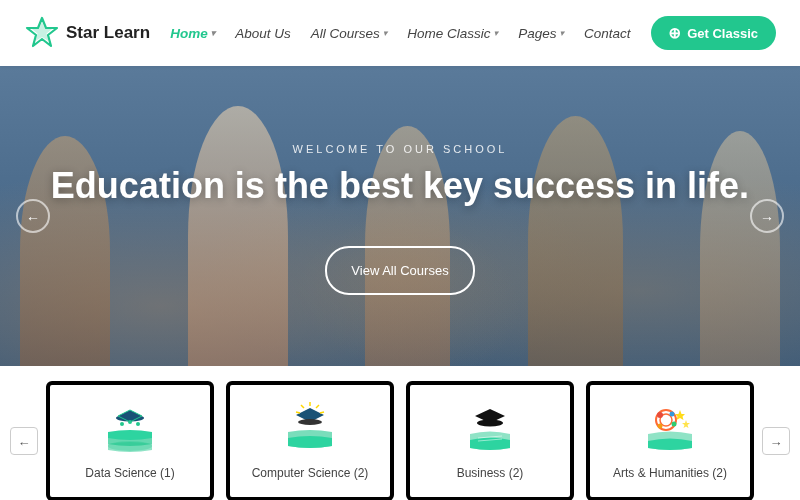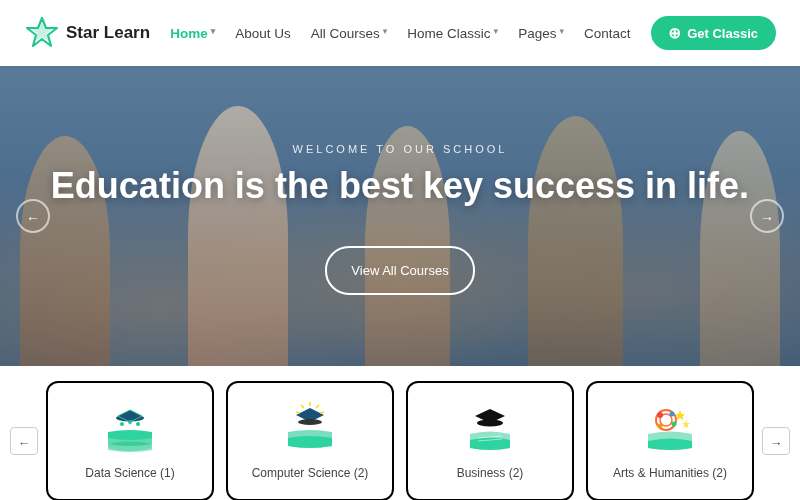--- a/index.html
+++ b/index.html
@@ -8,21 +8,21 @@
     
     .navbar {
       display: flex; align-items: center; justify-content: space-between;
       padding: 0 24px; height: 66px; background: #fff;
       box-shadow: 0 1px 4px rgba(0,0,0,0.08); position: relative; z-index: 10;
     }
     .nav-brand { display: flex; align-items: center; gap: 6px; }
     .nav-brand-icon { width: 36px; height: 36px; }
     .nav-brand-text { font-size: 17px; font-weight: 700; color: #222; }
     .nav-links { display: flex; align-items: center; gap: 20px; }
-    .nav-link { font-size: 13.5px; color: #444; text-decoration: none; display: flex; gap: 3px; cursor: pointer; }
+    .nav-link { font-size: 13.5px; color: #444; text-decoration: none; display: flex; align-items: center; gap: 3px; cursor: pointer; font-style: italic; }
     .nav-link.active { color: #22c78e; font-weight: 600; }
     .nav-link .chevron { font-size: 9px; color: #888; }
     .btn-get-started {
       background: #22c78e; color: #fff; border: none; padding: 8px 18px;
       border-radius: 22px; font-size: 13px; cursor: pointer; display: flex; align-items: center; gap: 6px;
       font-weight: 600;
     }
     .btn-get-started .plus-circle { font-size: 15px; }
 
     
@@ -73,21 +73,21 @@
       display: flex; align-items: center; justify-content: center; cursor: pointer;
       font-size: 13px; color: #555; background: #fff;
     }
     .categories-arrow.left { left: 10px; }
     .categories-arrow.right { right: 10px; }
     .categories-grid {
       display: flex; gap: 0; flex: 1; justify-content: space-between;
     }
     .category-card {
       display: flex; flex-direction: column; align-items: center; justify-content: center;
-      flex: 1; padding: 0 10px; border: 2px solid #000000; border-radius: 12px;
+      flex: 1; padding: 0 10px; border: 4px solid #000000; border-radius: 6px;
       margin: 0 6px; cursor: pointer; transition: box-shadow 0.2s;
       min-height: 120px;
     }
     .category-icon { width: 64px; height: 54px; margin-bottom: 10px; display: flex; align-items: center; justify-content: center; }
     .category-label { font-size: 12px; color: #444; text-align: center; font-weight: 500; }
 
     
     svg { overflow: visible; }
 
     

